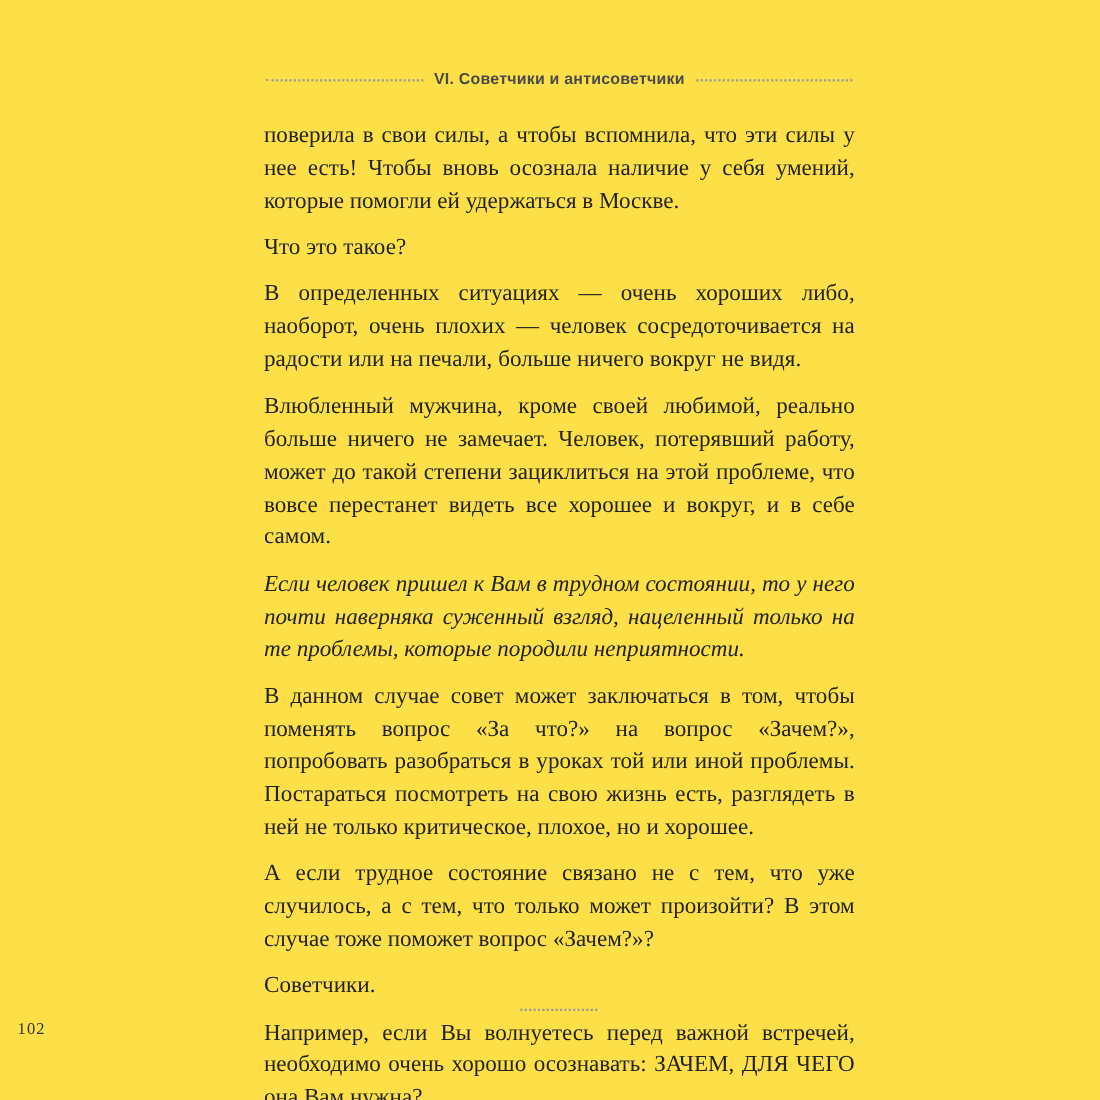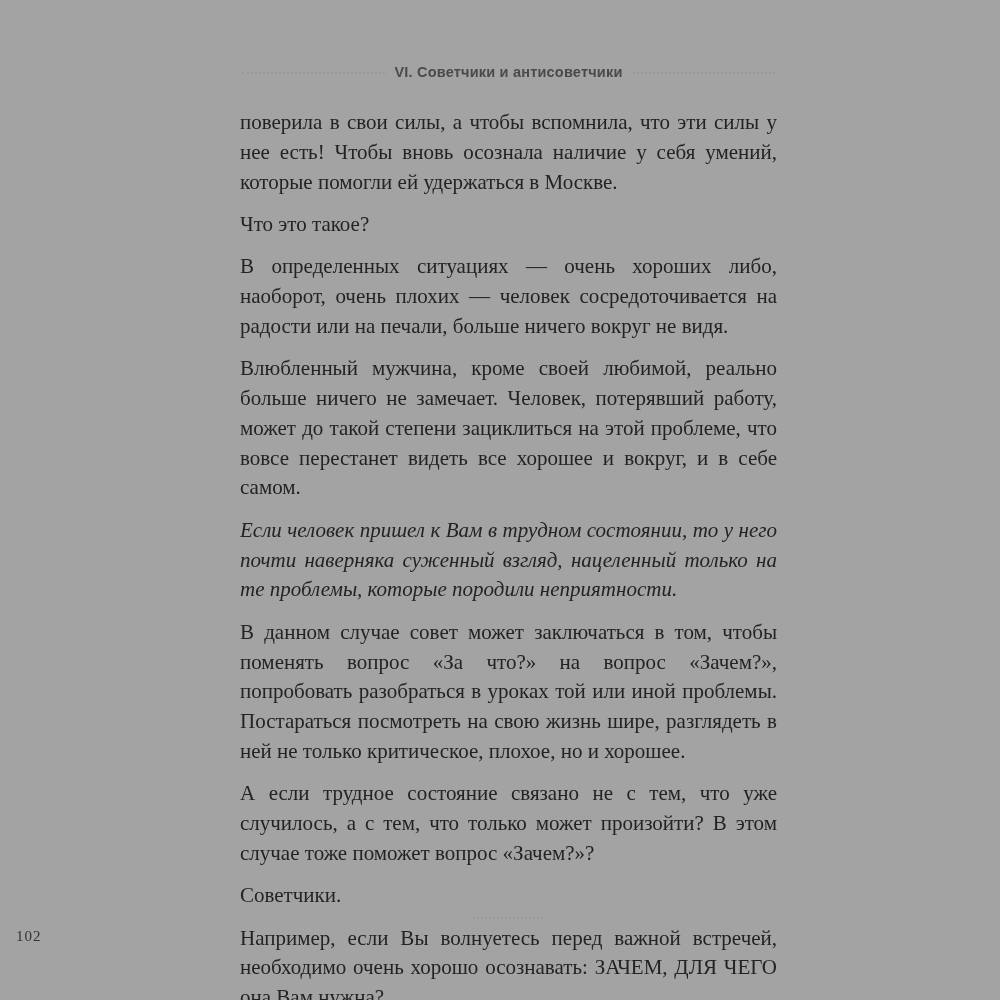--- a/index.html
+++ b/index.html
@@ -4,21 +4,21 @@
 <style>
   html, body {
     margin: 0;
     padding: 0;
     background: #ffffff;
   }
   .page {
     position: relative;
     width: 1000px;
     height: 1000px;
-    background: #a3a3a3;
+    background: #fde047;
     font-family: "Liberation Serif", serif;
     color: #232323;
     overflow: hidden;
   }
   .chapter-header {
     position: absolute;
     top: 64px;
     left: 242px;
     width: 533px;
     display: flex;
@@ -89,21 +89,21 @@
     <span class="chapter-title">VI. Советчики и антисоветчики</span>
     <span class="ornament"></span>
   </div>
 
   <div class="page-body">
       <p class="normal">поверила в свои силы, а чтобы вспомнила, что эти силы у нее есть! Чтобы вновь осознала наличие у себя умений, которые помогли ей удержаться в Москве.</p>
       <p class="normal">Что это такое?</p>
       <p class="normal">В определенных ситуациях — очень хороших либо, наоборот, очень плохих — человек сосредоточивается на радости или на печали, больше ничего вокруг не видя.</p>
       <p class="normal">Влюбленный мужчина, кроме своей любимой, реально больше ничего не замечает. Человек, потерявший работу, может до такой степени зациклиться на этой проблеме, что вовсе перестанет видеть все хорошее и вокруг, и в себе самом.</p>
       <p class="italic">Если человек пришел к Вам в трудном состоянии, то у него почти наверняка суженный взгляд, нацеленный только на те проблемы, которые породили неприятности.</p>
-      <p class="normal">В данном случае совет может заключаться в том, чтобы поменять вопрос «За что?» на вопрос «Зачем?», попробовать разобраться в уроках той или иной проблемы. Постараться посмотреть на свою жизнь шире, разглядеть в ней не только критическое, плохое, но и хорошее.</p>
+      <p class="normal">В данном случае совет может заключаться в том, чтобы поменять вопрос «За что?» на вопрос «Зачем?», попробовать разобраться в уроках той или иной проблемы. Постараться посмотреть на свою жизнь есть, разглядеть в ней не только критическое, плохое, но и хорошее.</p>
       <p class="normal">А если трудное состояние связано не с тем, что уже случилось, а с тем, что только может произойти? В этом случае тоже поможет вопрос «Зачем?»?</p>
       <p class="normal">Советчики.</p>
       <p class="normal">Например, если Вы волнуетесь перед важной встречей, необходимо очень хорошо осознавать: ЗАЧЕМ, ДЛЯ ЧЕГО она Вам нужна?</p>
     </div>
 
   <div class="footer">
     <div class="footer-ornament"></div>
     <div class="page-number">102</div>
   </div>
 

